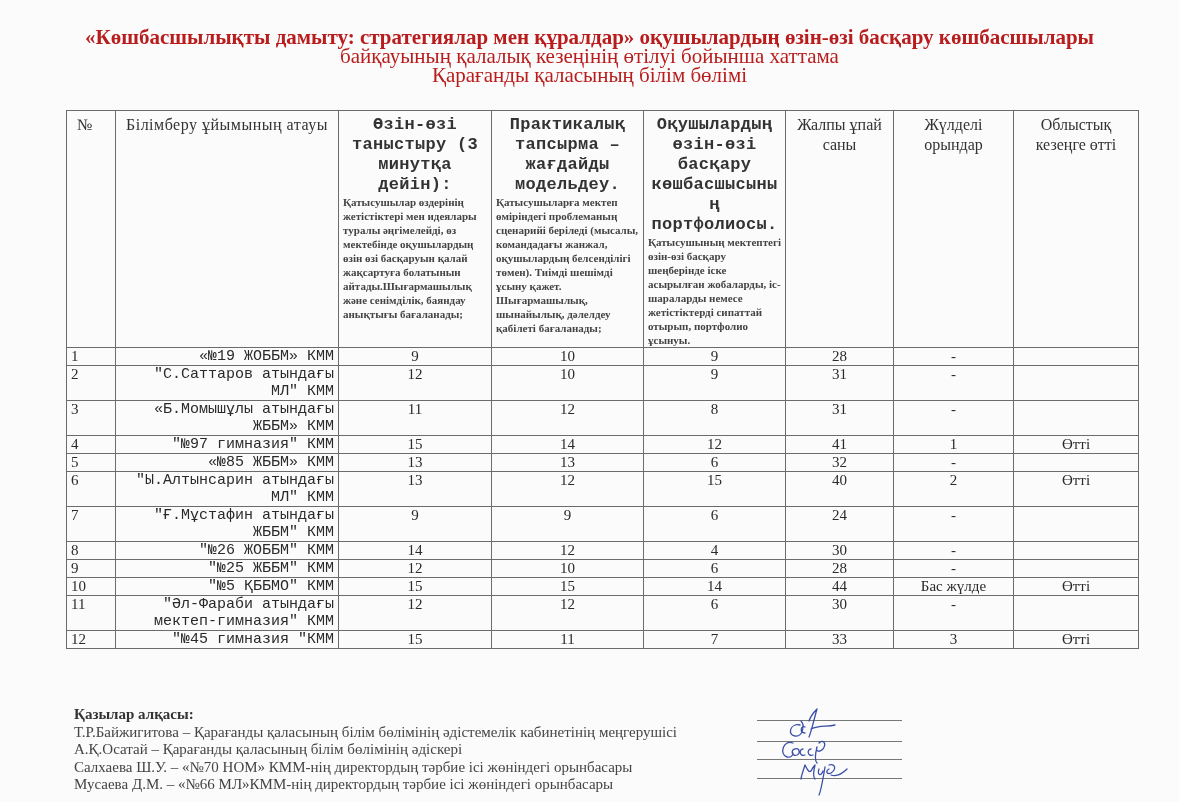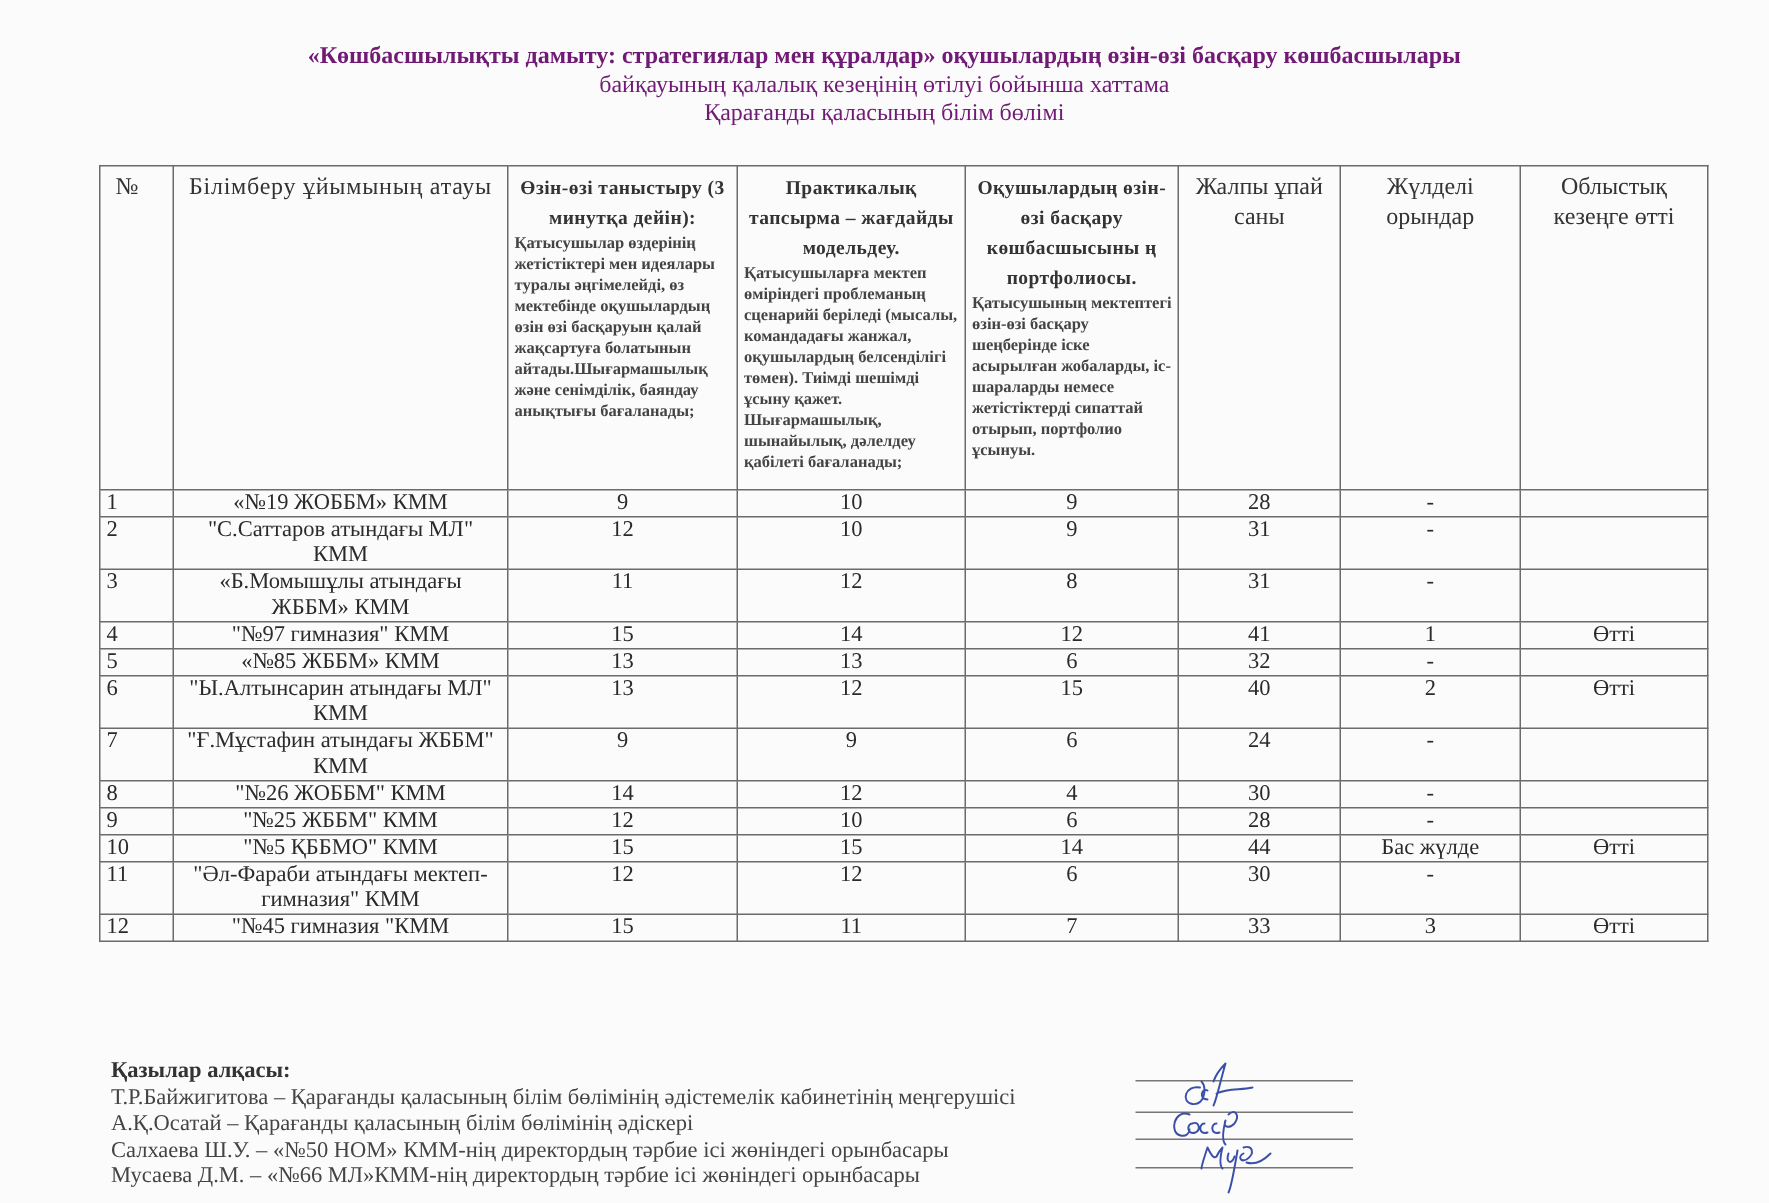--- a/index.html
+++ b/index.html
@@ -5,43 +5,43 @@
     html, body { margin: 0; padding: 0; }
     body {
       width: 1179px; height: 802px; overflow: hidden;
       background: #fbfbfb;
       font-family: "Liberation Serif", "DejaVu Serif", serif;
       color: #2a2a2a;
       position: relative;
     }
     .title {
       position: absolute; left: 0; width: 1179px; top: 28px;
-      text-align: center; font-weight: bold; font-size: 16px; line-height: 19px;
-      color: #701a75;
+      text-align: center; font-weight: bold; font-size: 21px; line-height: 19px;
+      color: #b91c1c;
     }
     .title .line2 { font-weight: normal; }
     .title .line3 { font-weight: normal; }
     table.protocol {
       position: absolute; left: 66px; top: 110px;
       border-collapse: collapse; table-layout: fixed;
       width: 1072px;
     }
     table.protocol th, table.protocol td {
       border: 1px solid #6b6b6b; padding: 0 4px; vertical-align: top;
       font-size: 15px; line-height: 17px;
     }
     table.protocol th {
       font-weight: normal; text-align: center; height: 211px; padding-top: 4px;
       color: #333;
     }
     th .hbig { font-size: 16px; line-height: 20px; display: block; }
-    th .hbold { font-weight: bold; font-size: 13px; line-height: 20px; display: block; letter-spacing: 0.3px; }
+    th .hbold { font-weight: bold; font-size: 17px; line-height: 20px; display: block; letter-spacing: 0.3px; font-family: Liberation Mono, monospace; }
     th .hdesc { font-size: 11px; line-height: 14px; text-align: left; display: block; color: #444; font-weight: bold; }
     td.num-col { text-align: left; padding-left: 6px; }
-    td.name { text-align: center; padding-left: 8px; }
+    td.name { text-align: right; padding-left: 8px; font-family: Liberation Mono, monospace; }
     td.c { text-align: center; }
     tr.r1 td { height: 17px; }
     tr.r2 td { height: 34px; }
     .jury {
       position: absolute; left: 74px; top: 690px; font-size: 15px; line-height: 17.5px; color: #444; margin-top: 16px;
     }
     .jury .jtitle { font-weight: bold; color: #333; }
     .sigline {
       position: absolute; left: 757px; width: 145px; height: 1px; background: #777;
     }
@@ -219,21 +219,21 @@
       <td class="c">3</td>
       <td class="c">Өтті</td>
     </tr>
   </tbody>
 </table>
 
 <div class="jury">
   <div class="jtitle">Қазылар алқасы:</div>
   <div>Т.Р.Байжигитова – Қарағанды қаласының білім бөлімінің әдістемелік кабинетінің меңгерушісі</div>
   <div>А.Қ.Осатай – Қарағанды қаласының білім бөлімінің әдіскері</div>
-  <div>Салхаева Ш.У. – «№50 НОМ» КММ-нің директордың тәрбие ісі жөніндегі орынбасары</div>
+  <div>Салхаева Ш.У. – «№70 НОМ» КММ-нің директордың тәрбие ісі жөніндегі орынбасары</div>
   <div>Мусаева Д.М. – «№66 МЛ»КММ-нің директордың тәрбие ісі жөніндегі орынбасары</div>
 </div>
 
 <div class="sigline" style="top:720px"></div>
 <div class="sigline" style="top:741px"></div>
 <div class="sigline" style="top:759px"></div>
 <div class="sigline" style="top:778px"></div>
 
 <svg class="signature" width="110" height="95" viewBox="0 0 110 95">
   <g fill="none" stroke="#3a4fa8" stroke-width="1.3" stroke-linecap="round" stroke-linejoin="round">

